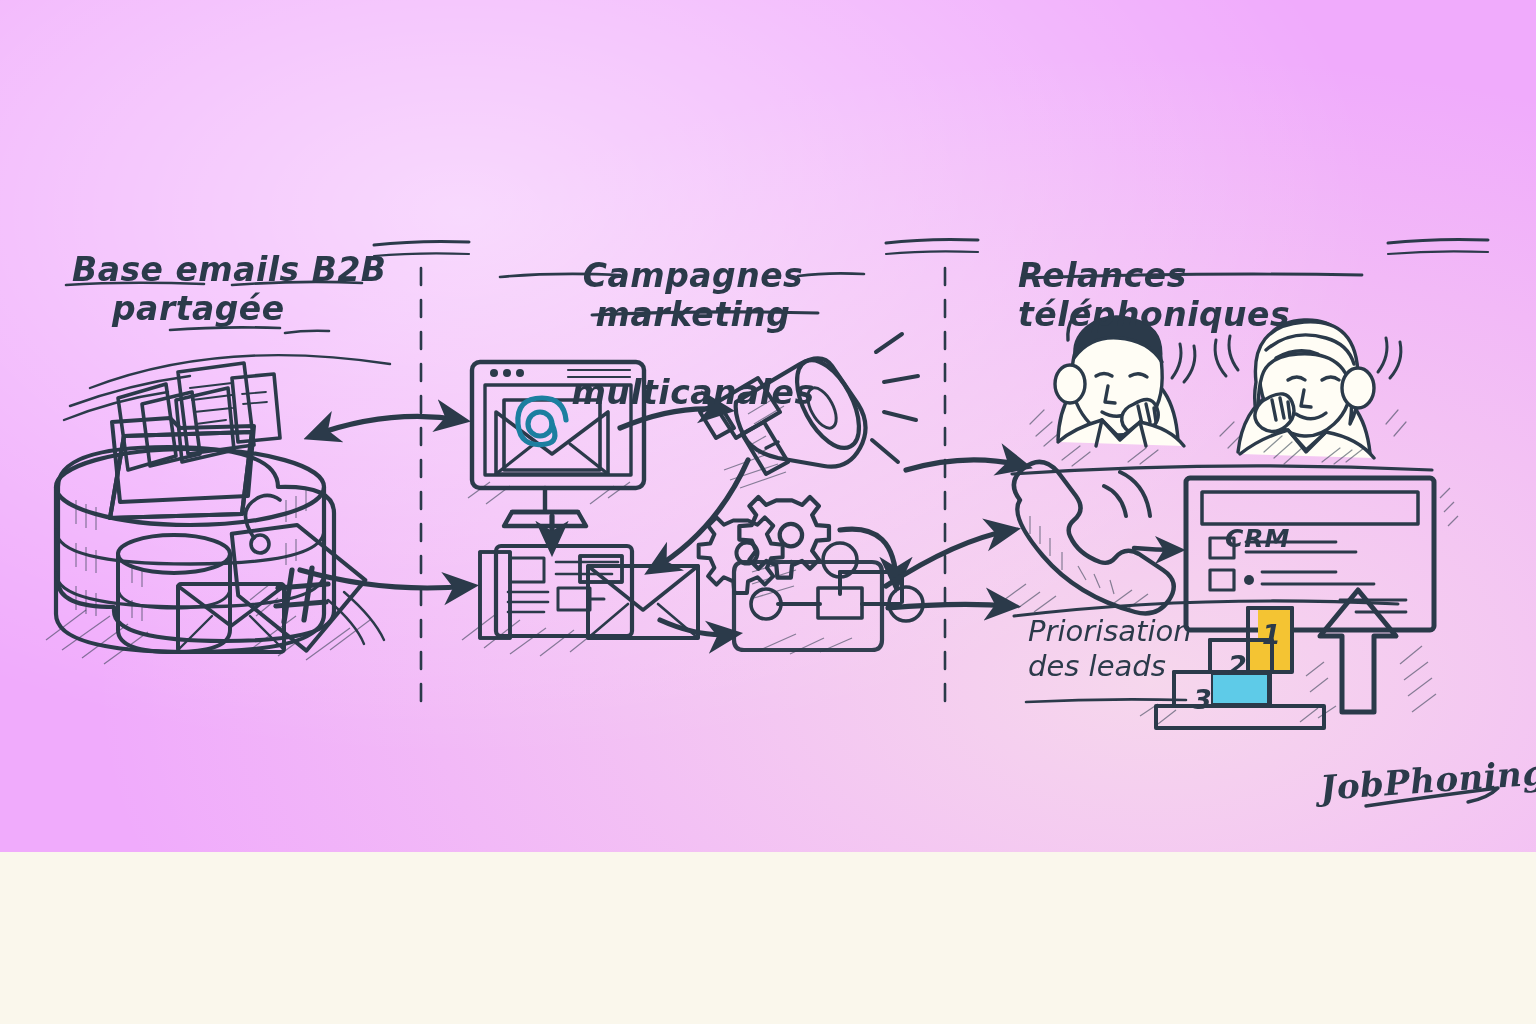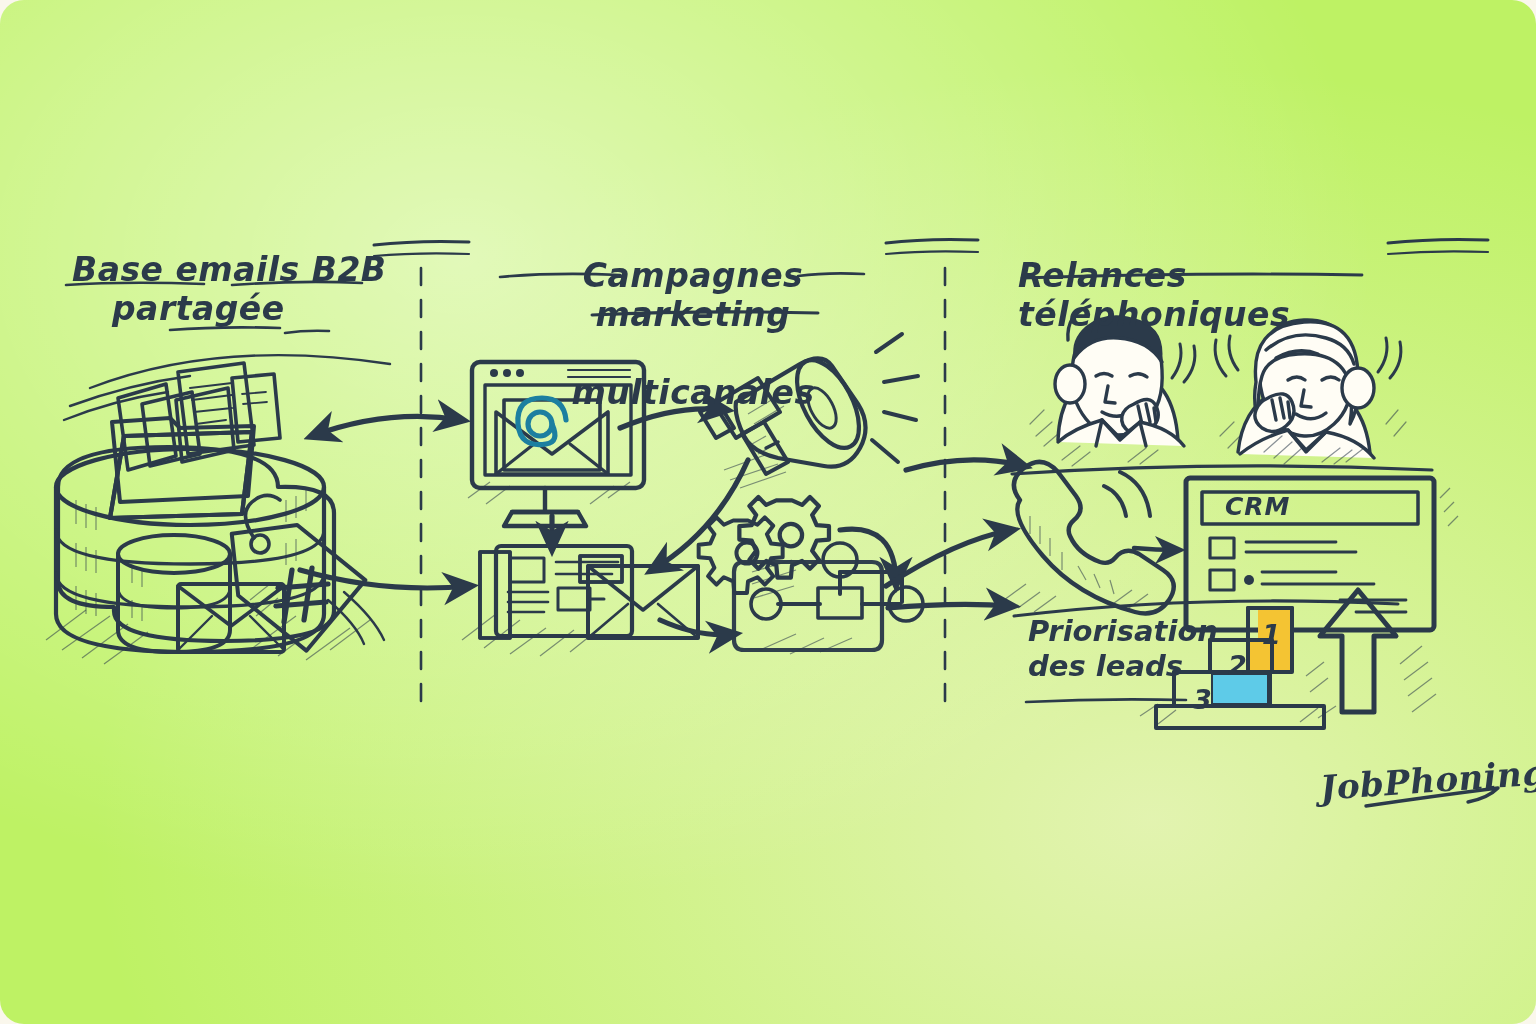--- a/index.html
+++ b/index.html
@@ -3,25 +3,24 @@
 <meta charset="utf-8">
 <style>
   html, body {
     margin: 0;
     padding: 0;
     background: #faf7ec;
   }
   #stage {
     position: relative;
     width: 1536px;
-    height: 1024px;
-    background: #bef264;
+    height: 852px;
+    background: #f0abfc;
     overflow: hidden;
     font-family: "DejaVu Sans", sans-serif;
-    border-radius: 24px;
   }
 
   
   .paper-grain {
     position: absolute;
     inset: 0;
     background:
       radial-gradient(ellipse at 30% 25%, rgba(255,255,255,0.55) 0%, rgba(255,255,255,0) 60%),
       radial-gradient(ellipse at 75% 80%, rgba(250,244,226,0.6) 0%, rgba(255,255,255,0) 65%);
     pointer-events: none;
@@ -41,21 +40,21 @@
   .heading.h1 { left: 72px;  top: 212px; width: 330px; font-size: 33px; }
   .heading.h1 .l2 { display:block; text-align:left; padding-left:40px; }
   .heading.h2 { left: 498px; top: 218px; width: 390px; font-size: 33px; text-align:center;}
   .heading.h3 { left: 1018px; top: 218px; width: 400px; font-size: 33px; }
 
   .sublabel {
     position: absolute;
     color: #2b3a4a;
     font-family: "DejaVu Sans", sans-serif;
     font-style: italic;
-    font-weight: 700;
+    font-weight: 400;
     font-size: 29px;
     line-height: 1.22;
     left: 1028px;
     top: 614px;
     white-space: pre-line;
   }
 
   .brand {
     position: absolute;
     left: 1320px;
@@ -65,21 +64,21 @@
     font-weight: 700;
     font-size: 34px;
     color: #2b3a4a;
     letter-spacing: 0.5px;
     transform: rotate(-4deg);
   }
 
   .crm-label {
     position: absolute;
     left: 1225px;
-    top: 492px;
+    top: 524px;
     font-family: "DejaVu Sans", sans-serif;
     font-style: italic;
     font-weight: 700;
     font-size: 25px;
     color: #2b3a4a;
     letter-spacing: 1px;
   }
 
   .podium-num {
     position: absolute;

